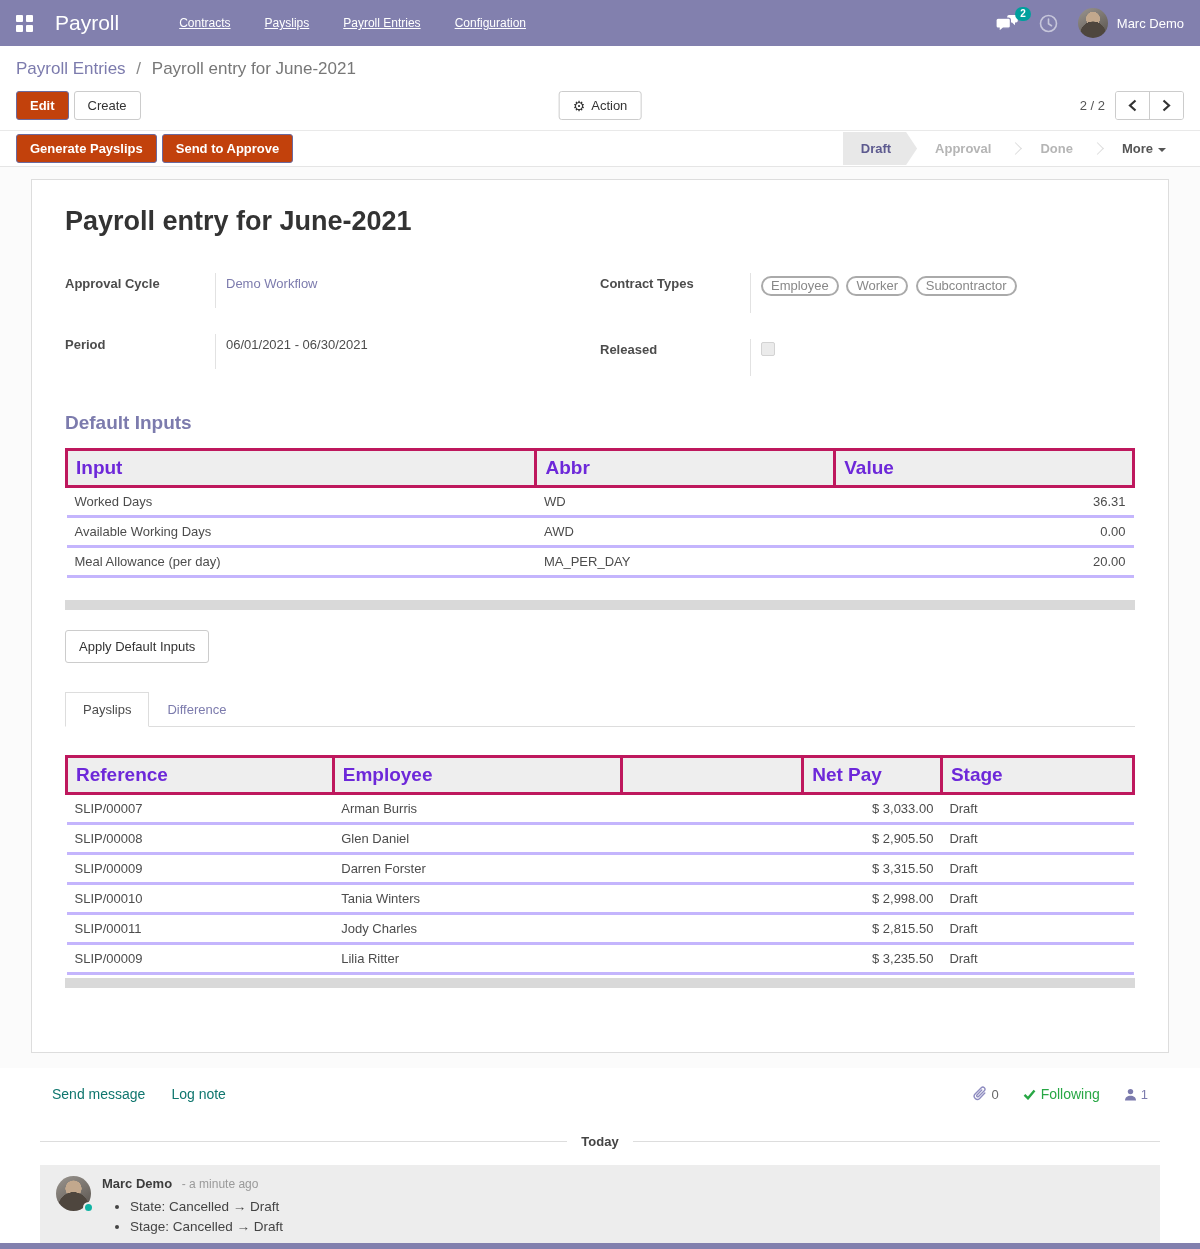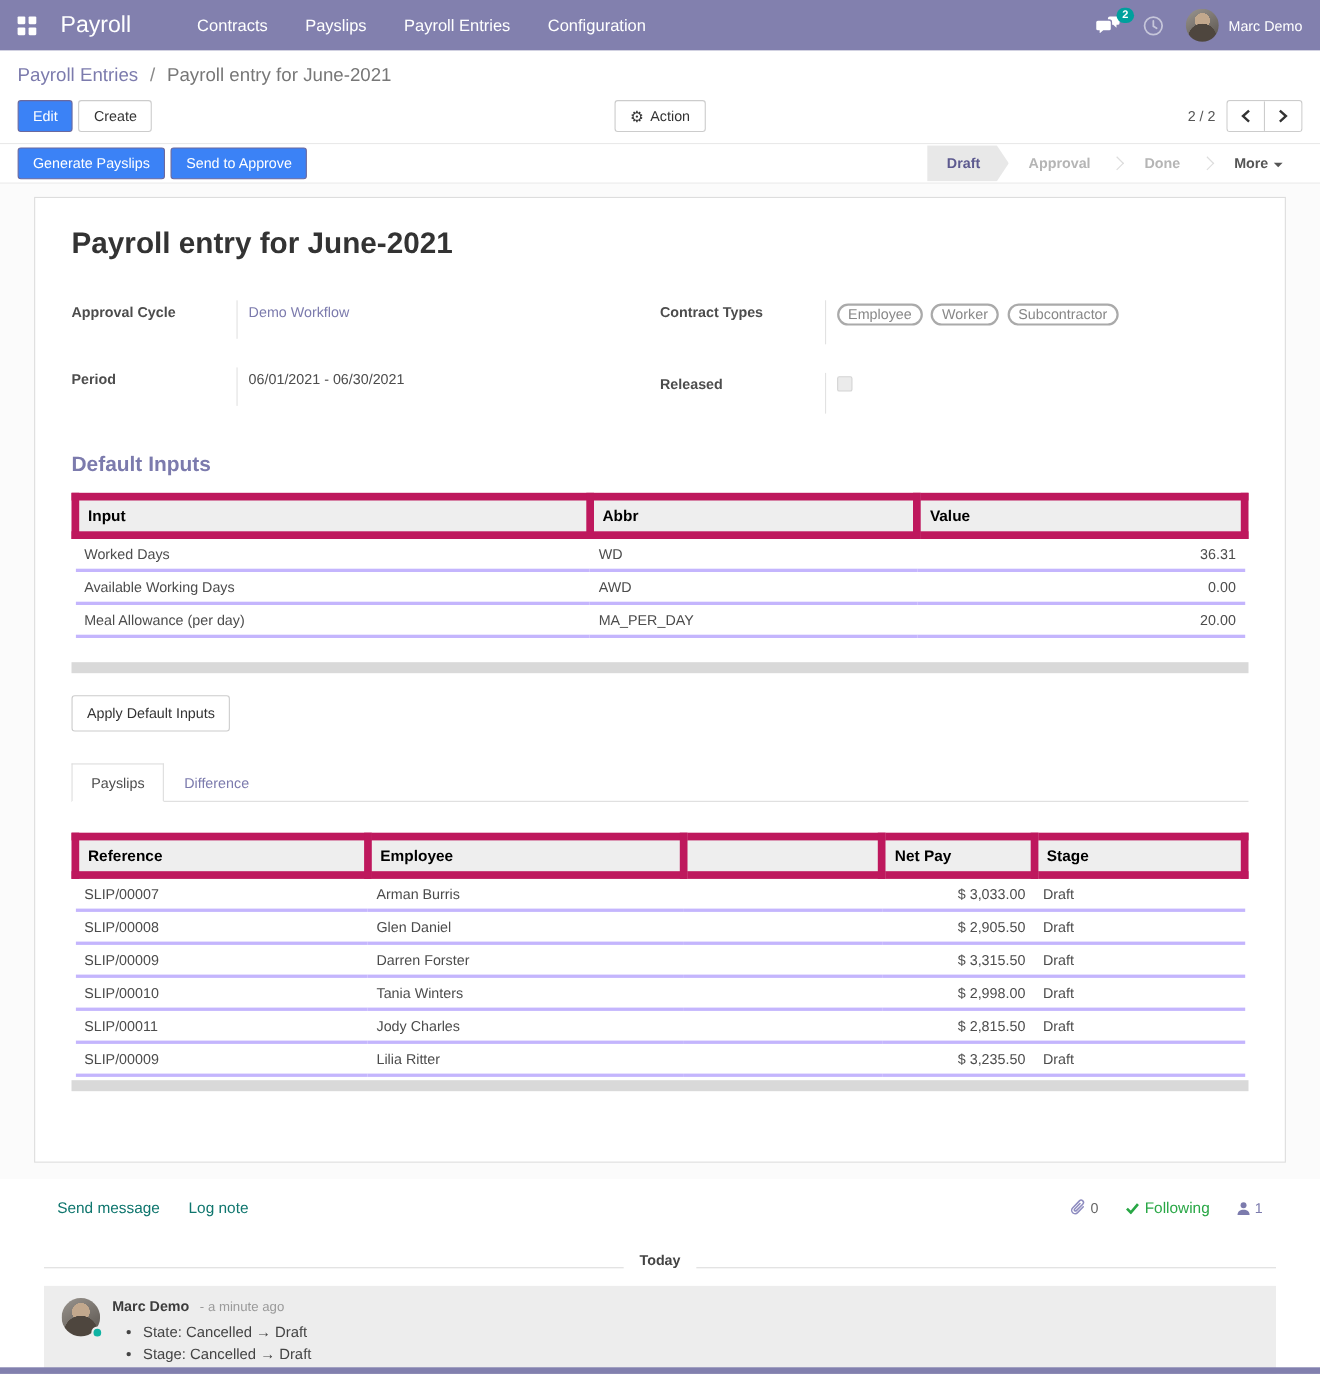--- a/index.html
+++ b/index.html
@@ -15,21 +15,21 @@
   }
   
   .navbar {
     height: 46px; background: #8280ae; color: #fff;
     display: flex; align-items: center; padding: 0 16px;
   }
   .grid-icon { display: grid; grid-template-columns: 7px 7px; gap: 3px; margin-right: 22px; cursor: pointer; }
   .grid-icon i { width: 7px; height: 7px; background: #fff; border-radius: 1px; }
   .brand { font-size: 21px; font-weight: 400; margin-right: 60px; cursor: pointer; }
   .nav-menu { display: flex; gap: 34px; flex: 1; }
-  .nav-menu .nav-item { color: #fff; font-size: 15px; cursor: pointer; }
+  .nav-menu .nav-item { color: #fff; font-size: 12px; cursor: pointer; text-decoration: underline; }
   .nav-right { display: flex; align-items: center; gap: 20px; }
   .nav-icon-wrap { position: relative; cursor: pointer; display: flex; align-items: center; }
   .msg-badge {
     position: absolute; top: -7px; right: -12px;
     background: #00a09d; color: #fff; font-size: 10px; font-weight: bold;
     border-radius: 8px; padding: 1px 5px; line-height: 12px;
   }
   .user-menu { display: flex; align-items: center; gap: 9px; cursor: pointer; }
   .avatar {
     width: 30px; height: 30px; border-radius: 50%; display: inline-block;
@@ -49,21 +49,21 @@
   .cp-row {
     display: flex; align-items: center; padding: 8px 16px 10px;
     background: #fff; border-bottom: 1px solid #e9e9e9; position: relative;
   }
   .btn {
     display: inline-flex; align-items: center; gap: 6px;
     border: 1px solid #ccc; background: #fff; color: #333;
     font-size: 13px; padding: 6px 13px; border-radius: 3px; cursor: pointer;
     font-family: "Liberation Sans", sans-serif;
   }
-  .btn-primary { background: #3b82f6; border-color: #6b699e; color: #fff; }
+  .btn-primary { background: #c2410c; border-color: #6b699e; color: #fff; font-weight: bold; }
   .btn-group-left { display: flex; gap: 5px; }
   .cp-center { position: absolute; left: 50%; transform: translateX(-50%); }
   .cp-right { margin-left: auto; display: flex; align-items: center; gap: 10px; }
   .pager-count { color: #555; font-size: 13px; }
   .pager-btns { display: flex; border: 1px solid #ccc; border-radius: 3px; overflow: hidden; background:#fff; }
   .pager-btn { padding: 7px 12px; cursor: pointer; display: flex; align-items: center; background:#fff; border:none; }
   .pager-btn + .pager-btn { border-left: 1px solid #ccc; }
   .gear { font-size: 14px; line-height: 1; }
 
   
@@ -110,22 +110,22 @@
     color: #888; padding: 0 8px 1px; margin-right: 4px; font-size: 13px; background: #fff;
   }
   .checkbox {
     width: 14px; height: 14px; background: #ebebeb; border: 1px solid #d3d3d3;
     border-radius: 2px; display: inline-block;
   }
   .section-heading { color: #7c7bad; font-size: 19px; font-weight: bold; margin: 10px 0 14px; }
 
   table.o-list { width: 100%; border-collapse: collapse; }
   table.o-list th {
-    background: #eee; border: 7px solid #be185d; text-align: left;
-    font-weight: bold; color: #000000; padding: 6px 8px; font-size: 14px;
+    background: #eee; border: 3px solid #be185d; text-align: left;
+    font-weight: bold; color: #6d28d9; padding: 6px 8px; font-size: 19px;
   }
   table.o-list td { padding: 6px 8px; border-bottom: 3px solid #c4b5fd; color: #4c4c4c; background: #fff; }
   table.o-list tr td { border-top: 1px solid #f2f2f2; }
   th.num, td.num { text-align: right; }
   .hscrollbar { height: 10px; background: #d9d9d9; margin-top: 22px; }
   .apply-btn { margin-top: 20px; padding: 8px 13px; }
 
   .tabs { display: flex; border-bottom: 1px solid #ddd; margin-top: 28px; }
   .tab {
     padding: 9px 17px; cursor: pointer; font-size: 13px; position: relative; top: 1px;
@@ -137,21 +137,21 @@
   .tab-content { margin-top: 28px; }
   .hscrollbar2 { height: 10px; background: #d9d9d9; margin-top: 3px; }
 
   
   .chatter { background: #fff; padding: 18px 40px 0; }
   .chatter-topbar { display: flex; align-items: center; padding: 0 12px; }
   .chatter-link { color: #0f766e; font-size: 14px; margin-right: 26px; cursor: pointer; }
   .chatter-right { margin-left: auto; display: flex; align-items: center; gap: 24px; }
   .ch-counter { display: inline-flex; align-items: center; gap: 4px; color: #666; font-size: 13px; cursor: pointer; }
   .following { color: #28a745; font-size: 14px; display: inline-flex; align-items: center; gap: 5px; cursor: pointer; }
-  .date-divider { display: flex; align-items: flex-end; margin: 32px 0 16px; }
+  .date-divider { display: flex; align-items: center; margin: 32px 0 16px; }
   .date-divider .line { flex: 1; height: 1px; background: #ddd; }
   .date-divider .date-label { padding: 0 14px; color: #444; font-weight: bold; font-size: 13px; }
   .message {
     background: #ededed; padding: 11px 16px 13px; margin-bottom: 8px;
     display: flex; gap: 11px;
   }
   .msg-avatar-wrap { position: relative; width: 35px; height: 35px; flex-shrink: 0; }
   .msg-avatar {
     width: 35px; height: 35px; border-radius: 50%; display: block;
     background:

